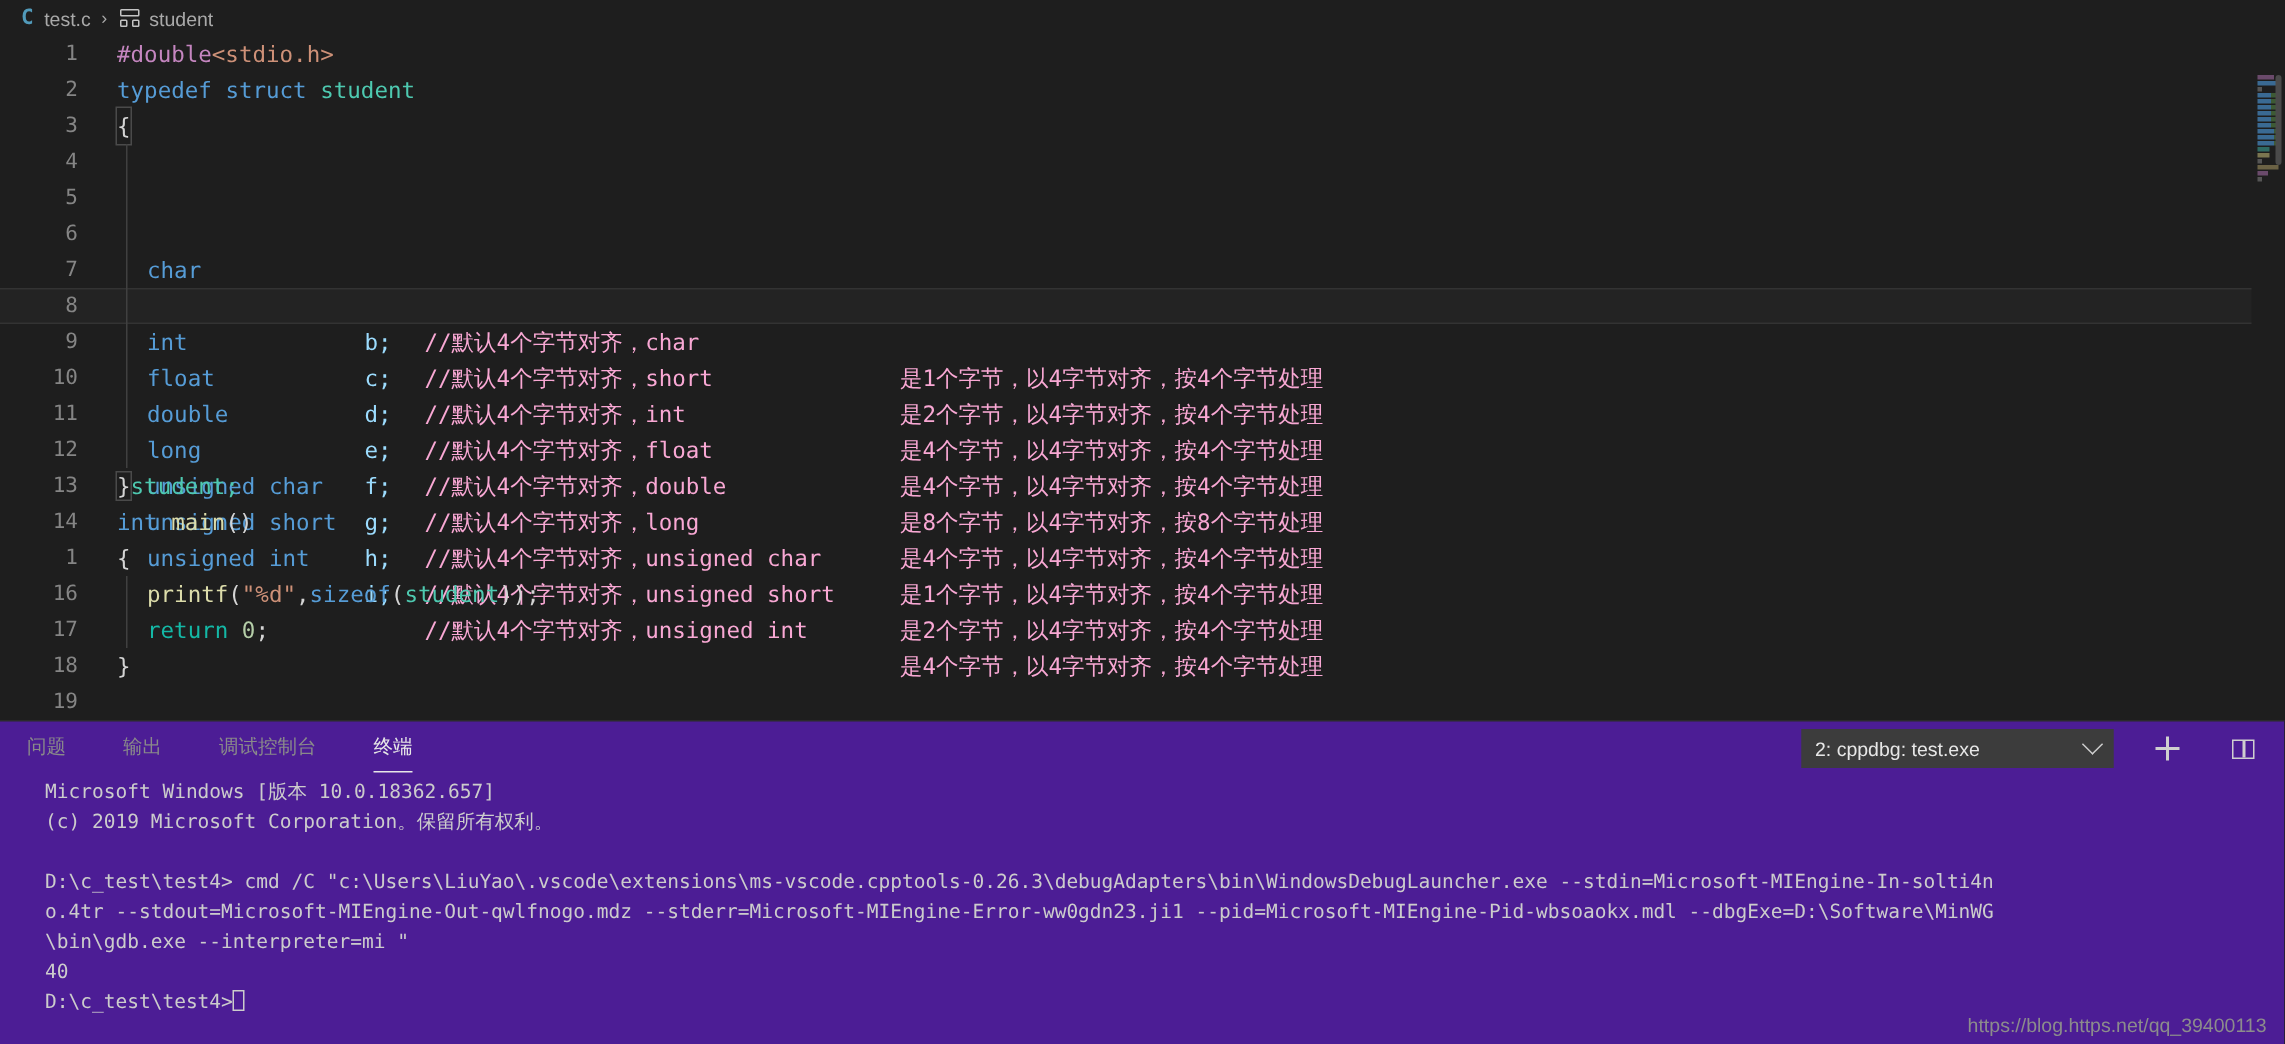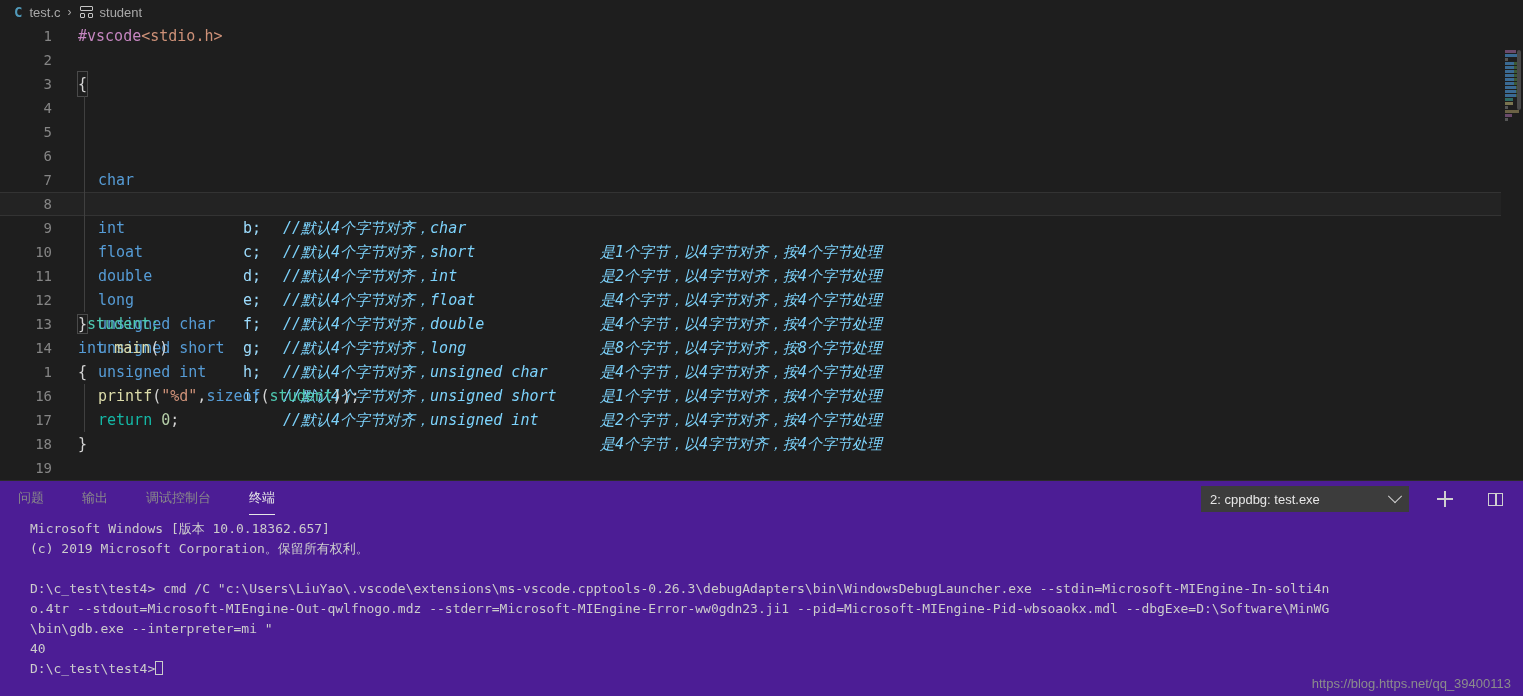--- a/index.html
+++ b/index.html
@@ -50,21 +50,21 @@
     position:absolute;left:84px;top:0;width:1px;height:24px;background:#404040;
   }
 
   
   .t-pre{color:#c586c0;}
   .t-inc{color:#ce9178;}
   .t-kw{color:#569cd6;}
   .t-type{color:#4ec9b0;}
   .t-var{color:#9cdcfe;}
   .t-punc{color:#d4d4d4;}
-  .t-cmt{color:#7dd3fc;font-style:italic;}
+  .t-cmt{color:#f9a8d4;}
   .t-fn{color:#dcdcaa;}
   .t-str{color:#ce9178;}
   .t-num{color:#b5cea8;}
   .t-ctl{color:#14b8a6;}
 
   
   .m-type{position:absolute;left:98px;}
   .m-name{position:absolute;left:243px;}
   .m-cmt1{position:absolute;left:283px;}
   .m-cmt2{position:absolute;left:600px;}
@@ -155,25 +155,26 @@
         <i class="bl"></i>
         <i class="br"></i>
       </span>
     <span>student</span>
   </div>
 
   <div class="editor">
 
     <div class="code-row">
       <span class="lineno">1</span>
-      <span class="codetext"><span class="t-pre">#vscode</span><span class="t-inc">&lt;stdio.h&gt;</span></span>
+      <span class="codetext"><span class="t-pre">#double</span><span class="t-inc">&lt;stdio.h&gt;</span></span>
     </div>
 
     <div class="code-row">
       <span class="lineno">2</span>
+      <span class="codetext"><span class="t-kw">typedef</span> <span class="t-kw">struct</span> <span class="t-type">student</span></span>
     </div>
 
     <div class="code-row">
       <span class="lineno">3</span>
       <span class="codetext t-punc brbox">{</span>
     </div>
 
     <div class="code-row">
       <span class="lineno">4</span>
       <span class="guide"></span>

